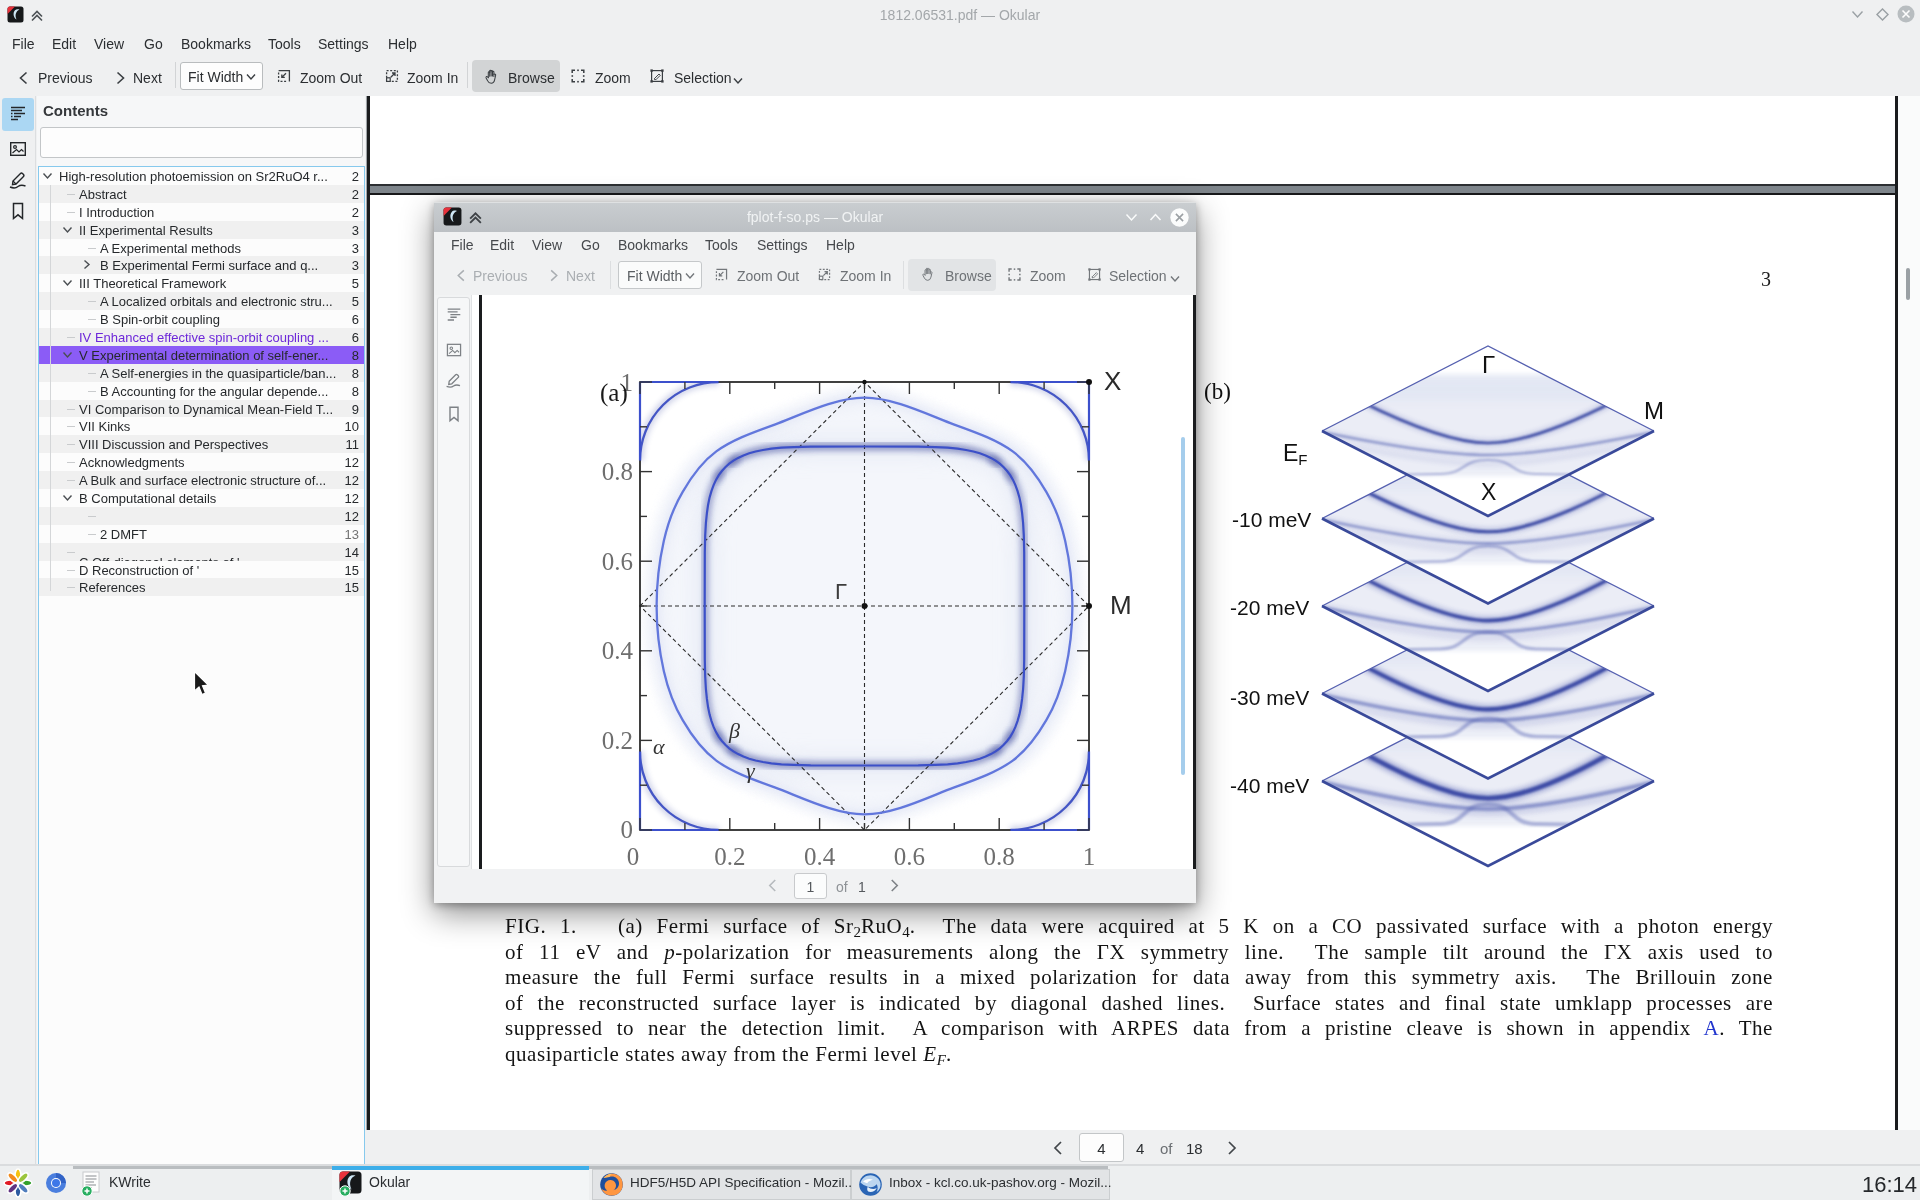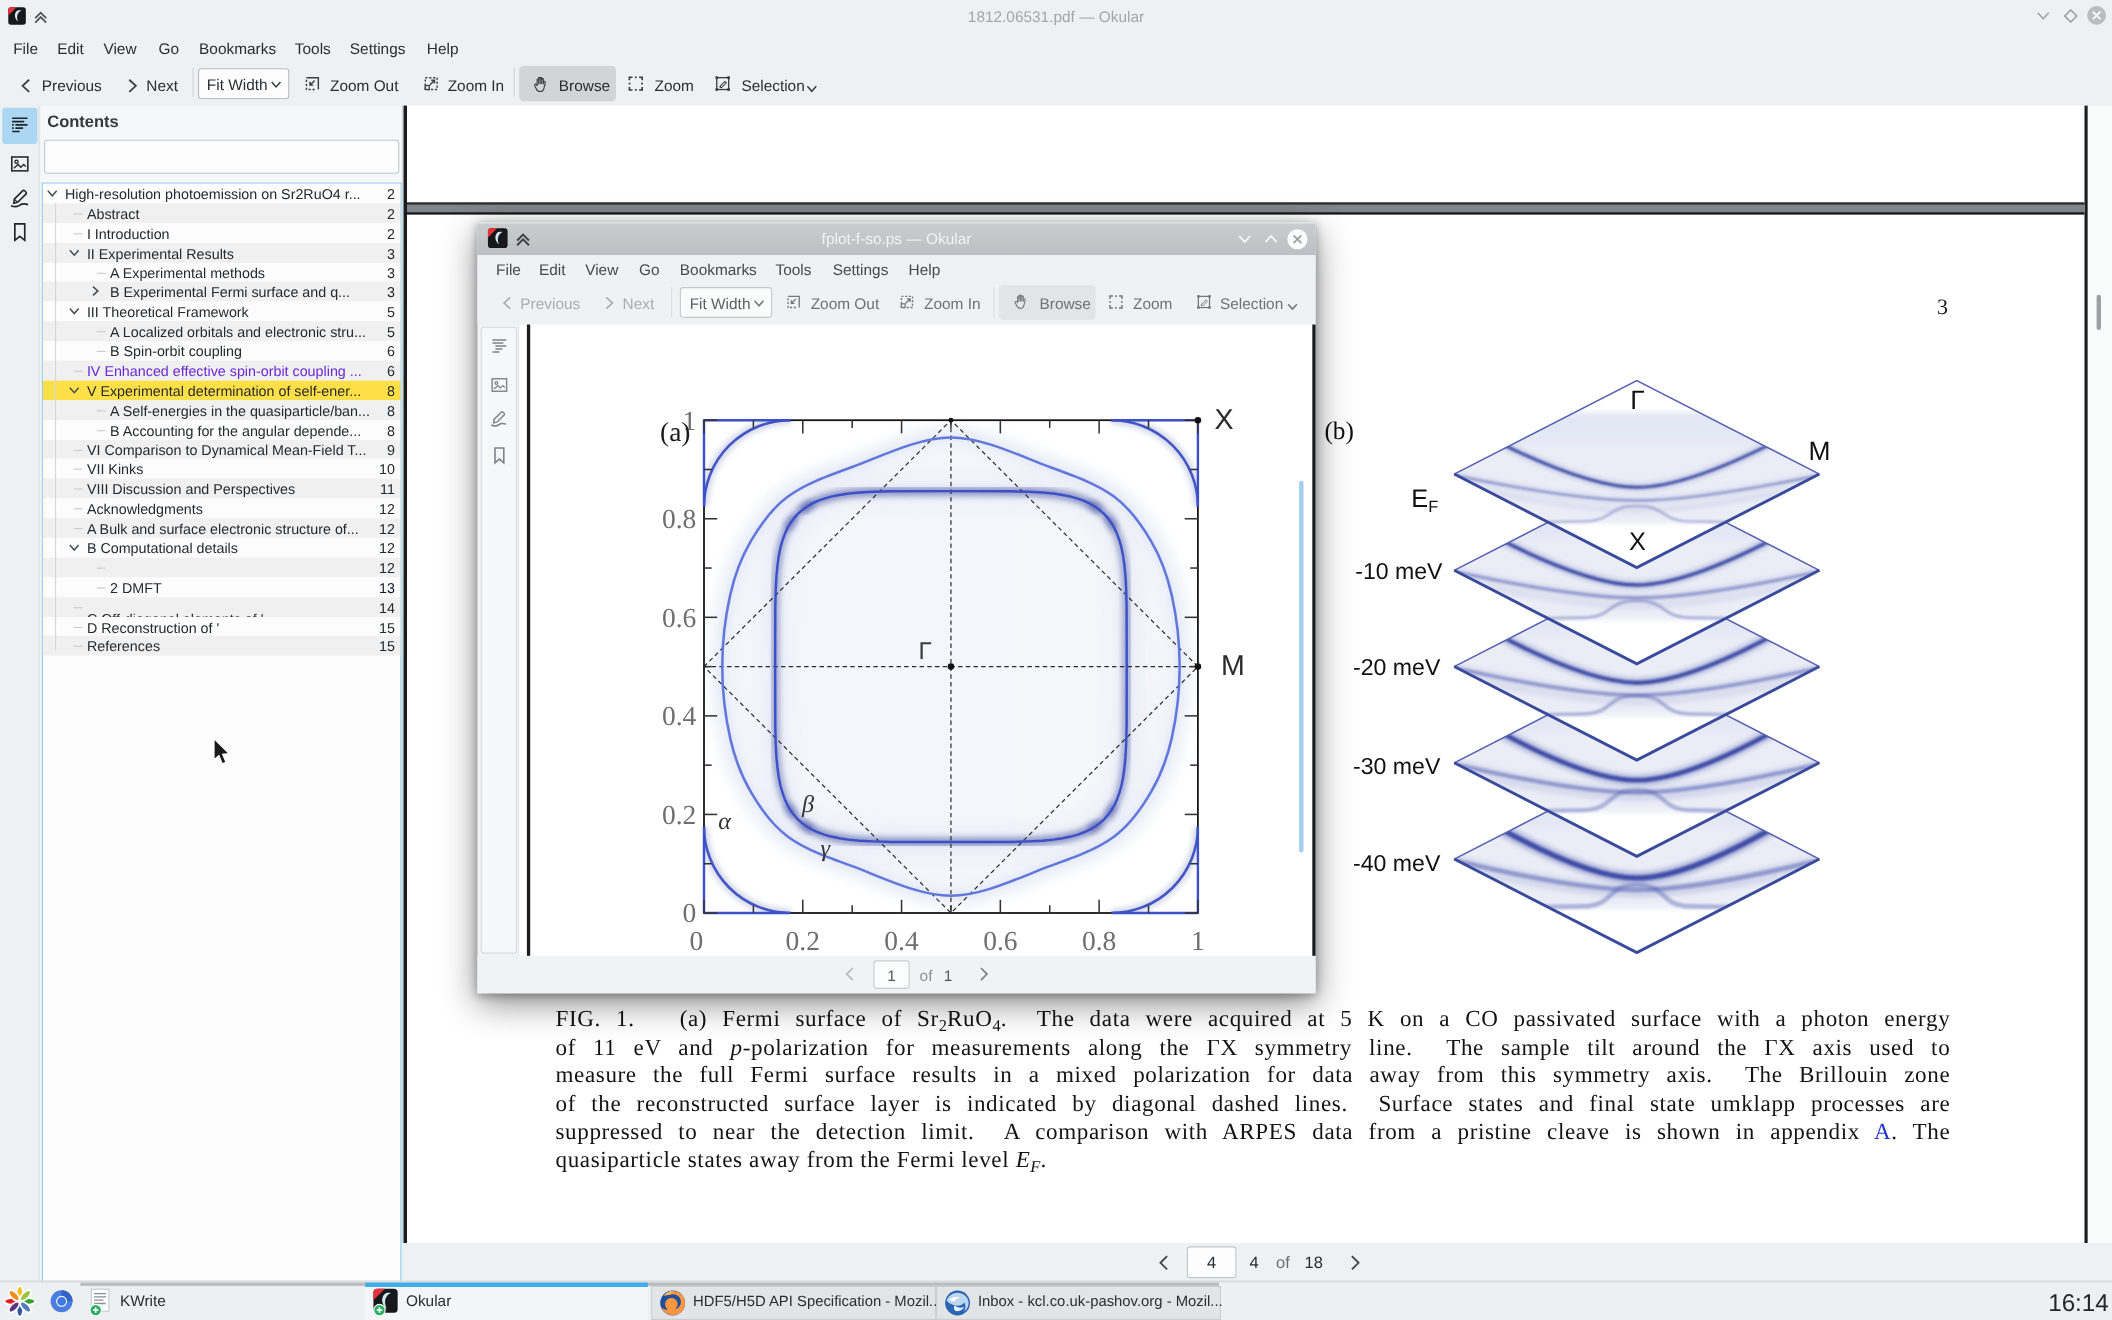--- a/index.html
+++ b/index.html
@@ -178,21 +178,21 @@
 <div style="position:relative;height:17.9px;background:#fcfcfc;overflow:hidden;">
       <div style="position:absolute;left:49px;top:9px;width:8px;height:1px;background:#c9cbcd;"></div>
       <div style="position:absolute;left:61px;top:2px;font-size:13px;color:#26292c;white-space:nowrap;">B Spin-orbit coupling</div>
       <div style="position:absolute;right:5px;top:2px;font-size:13px;color:#26292c;">6</div>
     </div>
 <div style="position:relative;height:17.9px;background:#f0f0f0;overflow:hidden;">
       <div style="position:absolute;left:28px;top:9px;width:8px;height:1px;background:#c9cbcd;"></div>
       <div style="position:absolute;left:40px;top:2px;font-size:13px;color:#6d28d9;white-space:nowrap;">IV Enhanced effective spin-orbit coupling ...</div>
       <div style="position:absolute;right:5px;top:2px;font-size:13px;color:#26292c;">6</div>
     </div>
-<div style="position:relative;height:17.9px;background:#fde047;overflow:hidden;text-align:center;">
+<div style="position:relative;height:17.9px;background:#8b5cf6;overflow:hidden;text-align:center;">
       <svg style="position:absolute;left:23px;top:5px;" width="11" height="8" viewBox="0 0 11 8" fill="none" stroke="#4a4e52" stroke-width="1.4">
         <path d="M1.5 1.5 L5.5 6 L9.5 1.5"></path>
       </svg>
       <div style="position:absolute;left:40px;top:2px;font-size:13px;color:#26292c;white-space:nowrap;">V Experimental determination of self-ener...</div>
       <div style="position:absolute;right:5px;top:2px;font-size:13px;color:#26292c;">8</div>
     </div>
 <div style="position:relative;height:17.9px;background:#f0f0f0;overflow:hidden;">
       <div style="position:absolute;left:49px;top:9px;width:8px;height:1px;background:#c9cbcd;"></div>
       <div style="position:absolute;left:61px;top:2px;font-size:13px;color:#26292c;white-space:nowrap;">A Self-energies in the quasiparticle/ban...</div>
       <div style="position:absolute;right:5px;top:2px;font-size:13px;color:#26292c;">8</div>
@@ -235,21 +235,21 @@
       <div style="position:absolute;right:5px;top:2px;font-size:13px;color:#26292c;">12</div>
     </div>
 <div style="position:relative;height:17.9px;background:#f0f0f0;overflow:hidden;">
       <div style="position:absolute;left:49px;top:9px;width:8px;height:1px;background:#c9cbcd;"></div>
       <div style="position:absolute;left:61px;top:2px;font-size:13px;color:#4d7c0f;white-space:nowrap;margin-top:27px;">1 DFT and model Hamiltonian</div>
       <div style="position:absolute;right:5px;top:2px;font-size:13px;color:#26292c;">12</div>
     </div>
 <div style="position:relative;height:17.9px;background:#fcfcfc;overflow:hidden;">
       <div style="position:absolute;left:49px;top:9px;width:8px;height:1px;background:#c9cbcd;"></div>
       <div style="position:absolute;left:61px;top:2px;font-size:13px;color:#26292c;white-space:nowrap;">2 DMFT</div>
-      <div style="position:absolute;right:5px;top:2px;font-size:13px;color:#0f172a;">13</div>
+      <div style="position:absolute;right:5px;top:2px;font-size:13px;color:#737373;">13</div>
     </div>
 <div style="position:relative;height:17.9px;background:#f0f0f0;overflow:hidden;">
       <div style="position:absolute;left:28px;top:9px;width:8px;height:1px;background:#c9cbcd;"></div>
       <div style="position:absolute;left:40px;top:12px;font-size:13px;color:#26292c;white-space:nowrap;">C Off-diagonal elements of '</div>
       <div style="position:absolute;right:5px;top:2px;font-size:13px;color:#26292c;">14</div>
     </div>
 <div style="position:relative;height:17.9px;background:#fcfcfc;overflow:hidden;">
       <div style="position:absolute;left:28px;top:9px;width:8px;height:1px;background:#c9cbcd;"></div>
       <div style="position:absolute;left:40px;top:2px;font-size:13px;color:#26292c;white-space:nowrap;">D Reconstruction of '</div>
       <div style="position:absolute;right:5px;top:2px;font-size:13px;color:#26292c;">15</div>

